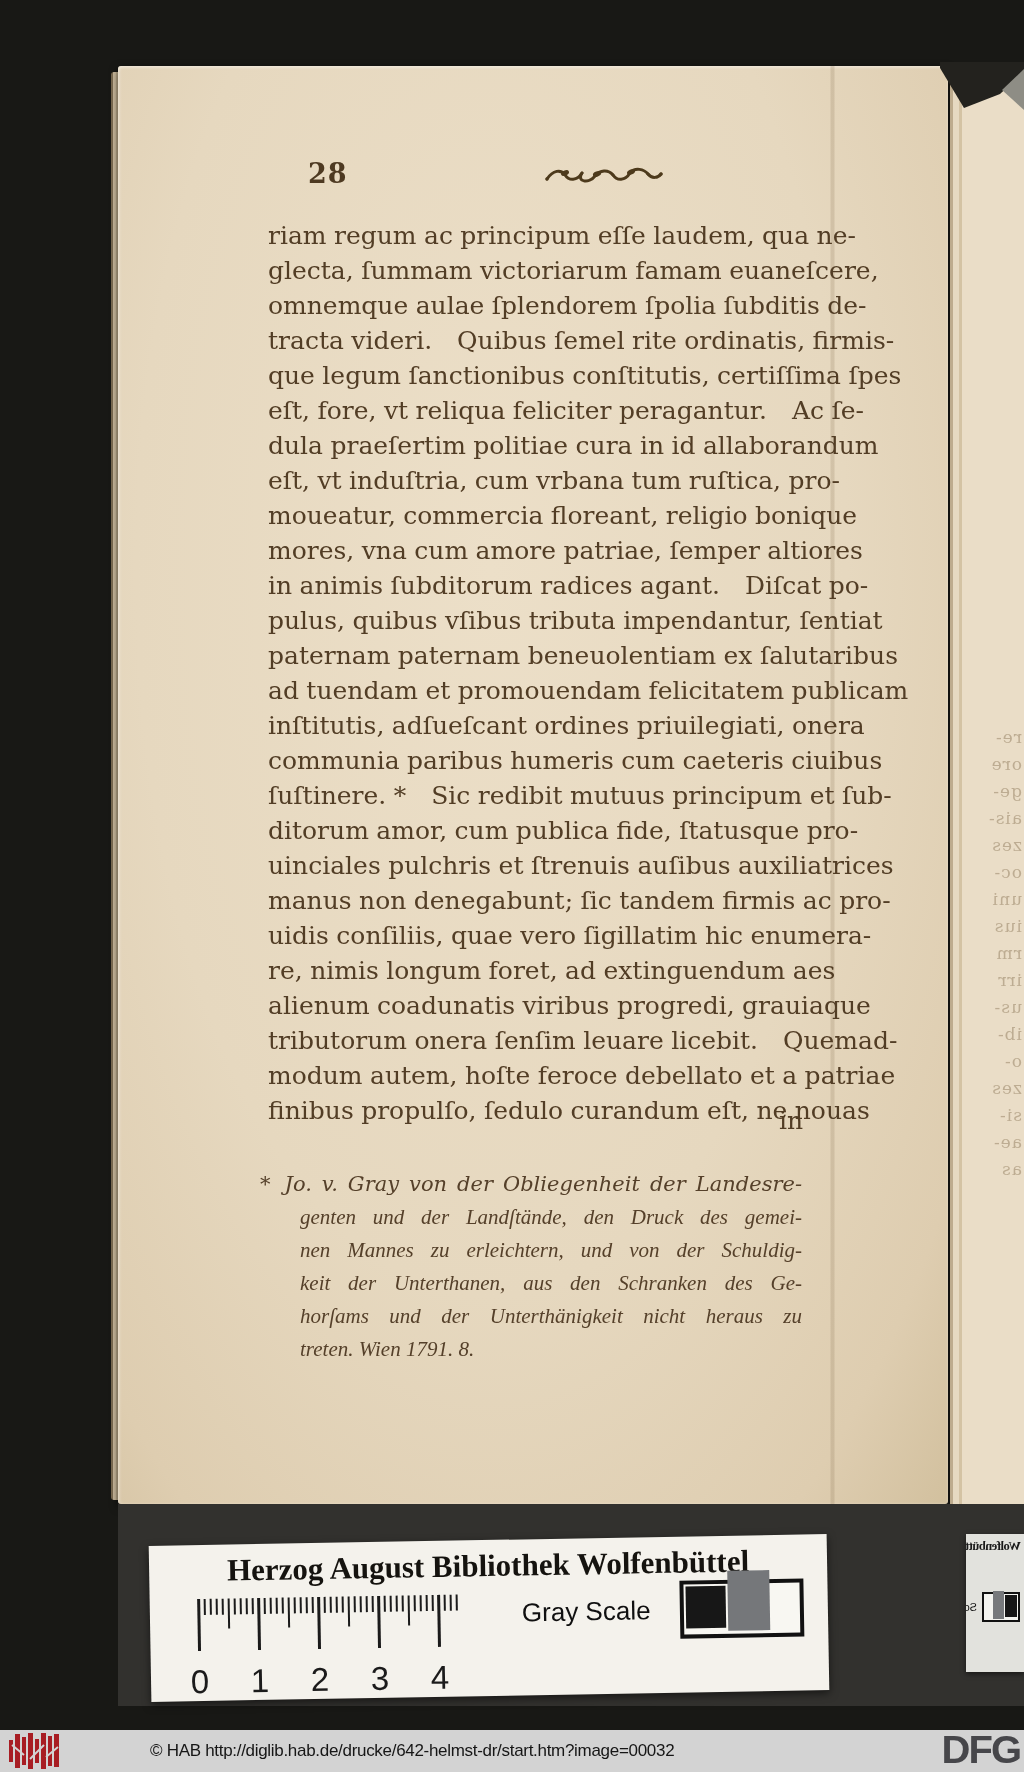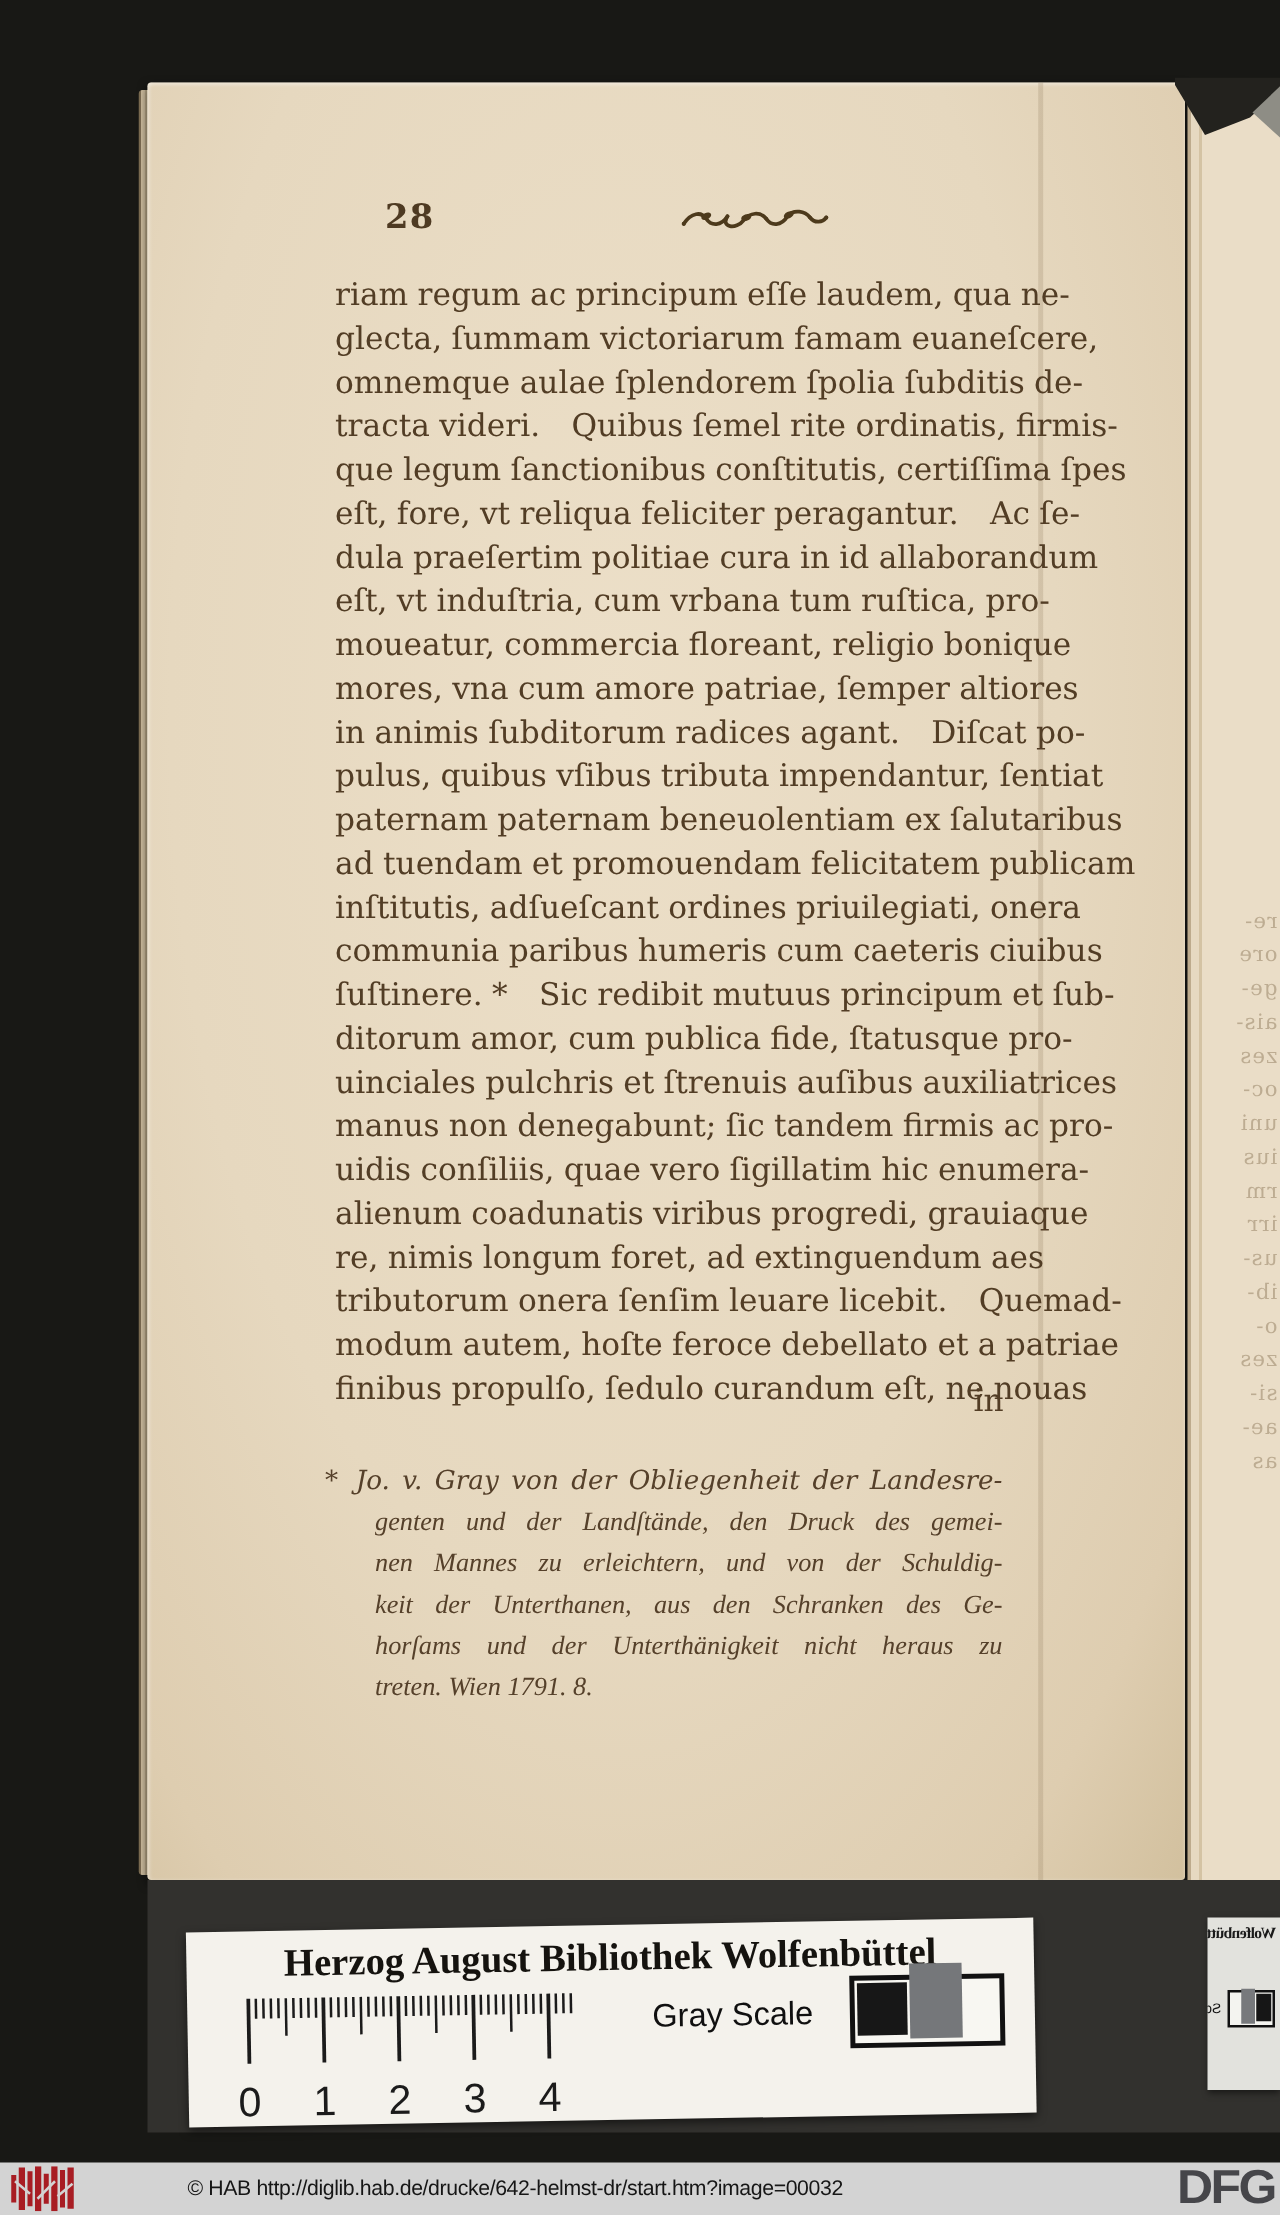--- a/index.html
+++ b/index.html
@@ -139,22 +139,22 @@
     <div class="body-line">pulus, quibus vſibus tributa impendantur, ſentiat</div>
     <div class="body-line">paternam paternam beneuolentiam ex ſalutaribus</div>
     <div class="body-line">ad tuendam et promouendam felicitatem publicam</div>
     <div class="body-line">inſtitutis, adſueſcant ordines priuilegiati, onera</div>
     <div class="body-line">communia paribus humeris cum caeteris ciuibus</div>
     <div class="body-line">ſuſtinere. * Sic redibit mutuus principum et ſub-</div>
     <div class="body-line">ditorum amor, cum publica fide, ſtatusque pro-</div>
     <div class="body-line">uinciales pulchris et ſtrenuis auſibus auxiliatrices</div>
     <div class="body-line">manus non denegabunt; ſic tandem firmis ac pro-</div>
     <div class="body-line">uidis conſiliis, quae vero ſigillatim hic enumera-</div>
+    <div class="body-line">re, nimis longum foret, ad extinguendum aes</div>
     <div class="body-line">alienum coadunatis viribus progredi, grauiaque</div>
-    <div class="body-line">re, nimis longum foret, ad extinguendum aes</div>
     <div class="body-line">tributorum onera ſenſim leuare licebit. Quemad-</div>
     <div class="body-line">modum autem, hoſte feroce debellato et a patriae</div>
     <div class="body-line">finibus propulſo, ſedulo curandum eſt, ne nouas</div>
   </div>
   <div id="catchword">in</div>
 
   <div id="footnote">
     <div class="fn-line"><span class="fn-marker">*</span><span>Jo. v. Gray von der Obliegenheit der Landesre-</span></div>
     <div class="fn-line cont">genten und der Landſtände, den Druck des gemei-</div>
     <div class="fn-line cont">nen Mannes zu erleichtern, und von der Schuldig-</div>

